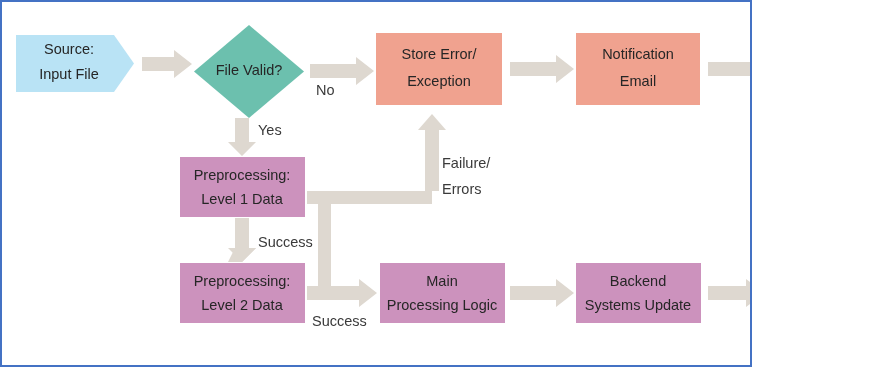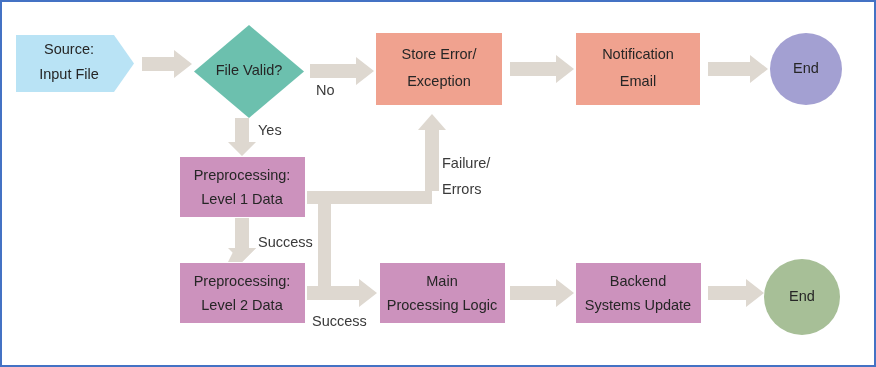--- a/index.html
+++ b/index.html
@@ -5,21 +5,21 @@
   html, body {
     margin: 0;
     padding: 0;
     background: #ffffff;
   }
   body {
     font-family: "Liberation Sans", sans-serif;
   }
   #canvas {
     position: relative;
-    width: 876px;
+    width: 752px;
     height: 367px;
     background: #ffffff;
     box-sizing: border-box;
     border: 2px solid #4472c4;
     overflow: hidden;
   }
   #diagram {
     position: absolute;
     left: 0;
     top: 0;

